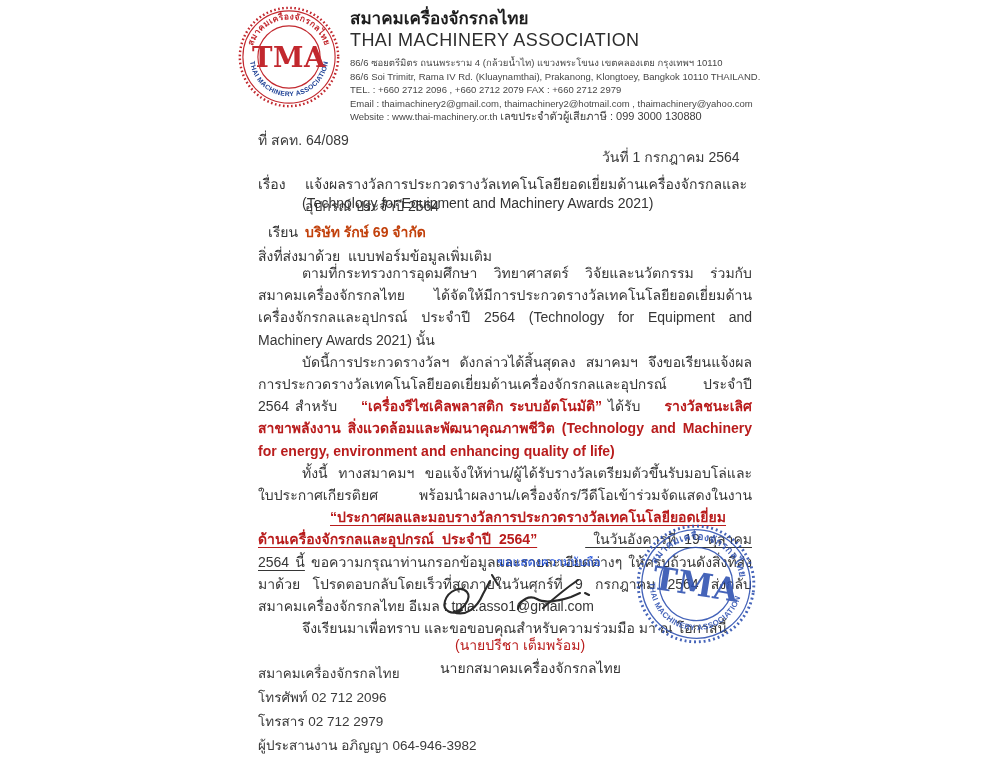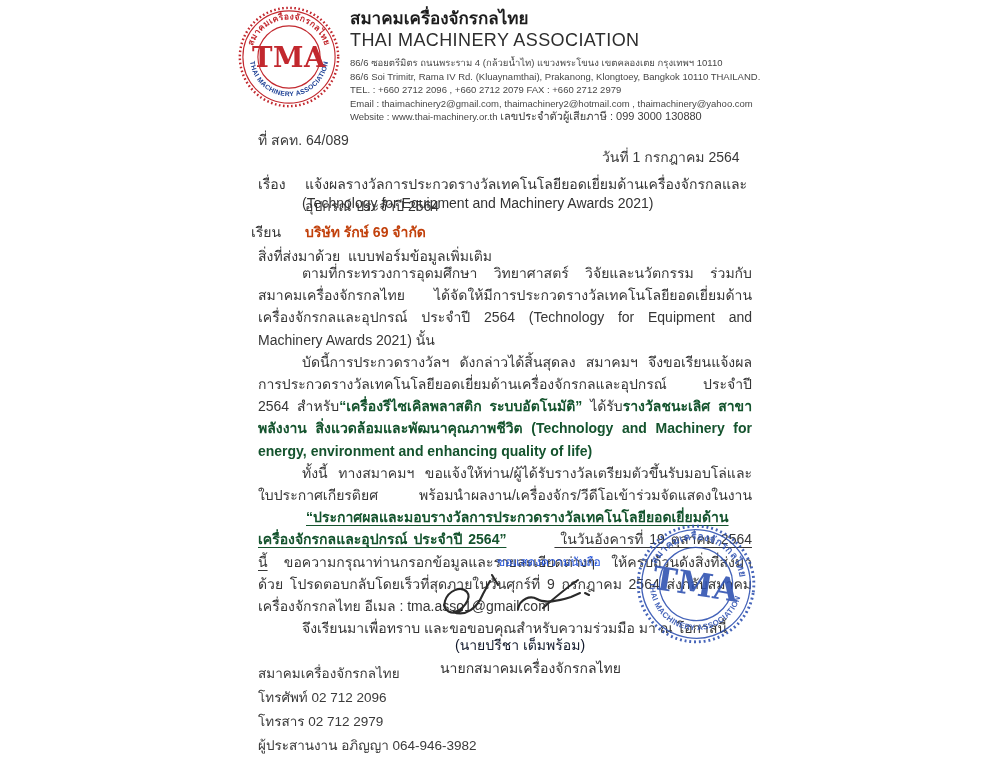--- a/index.html
+++ b/index.html
@@ -32,37 +32,37 @@
   .badge-blue .ring,.badge-blue .ring-dotted{stroke:#2c4fb0;}
   .badge-blue .arc-top,.badge-blue .arc-bot,.badge-blue .tma{fill:#2c4fb0;}
 
   
   .meta-ref{left:258px;top:118px;font-size:14px;color:#3a3a3a;margin-top:11px;}
   .meta-date{left:602px;top:146px;font-size:14px;color:#3a3a3a;}
   .lbl{font-size:14px;color:#333;}
   .subject-label{left:258px;top:173px;}
   .subject-line1{left:305px;top:173px;width:460px;}
   .subject-line2{left:302px;top:195px;text-align:center;}
-  .to-label{left:251px;top:221px;}
+  .to-label{left:268px;top:221px;}
   .to-value{left:305px;top:221px;font-weight:bold;color:#c2410c;}
   .attach-label{left:258px;top:245px;}
   .attach-value{left:348px;top:245px;}
 
   .body-text{
     left:258px;top:262px;width:494px;font-size:14px;line-height:22.2px;
     text-align:justify;color:#363636;
   }
   .body-text p{margin:0;text-indent:44px;}
-  .b{font-weight:bold;color:#14532d;}
+  .b{font-weight:bold;color:#b91c1c;padding-left:24px;}
   .u{text-decoration:underline;text-underline-offset:3px;margin-left:48px;}
 
   
   .salutation{left:497px;top:552px;font-size:12px;color:#1d4ed8;}
   .sig-svg{left:432px;top:572px;width:176px;height:52px;}
-  .sig-name{left:455px;top:634px;font-size:14px;color:#0f172a;}
+  .sig-name{left:455px;top:634px;font-size:14px;color:#b91c1c;}
   .sig-title{left:440px;top:657px;font-size:14px;color:#333;}
   .stamp{left:636px;top:524px;width:120px;height:120px;transform:rotate(9deg);}
 
   
   .footer{left:258px;top:662px;font-size:13.5px;color:#3a3a3a;line-height:24px;}
 </style>
 </head>
 <body>
 
 <div class="page">

